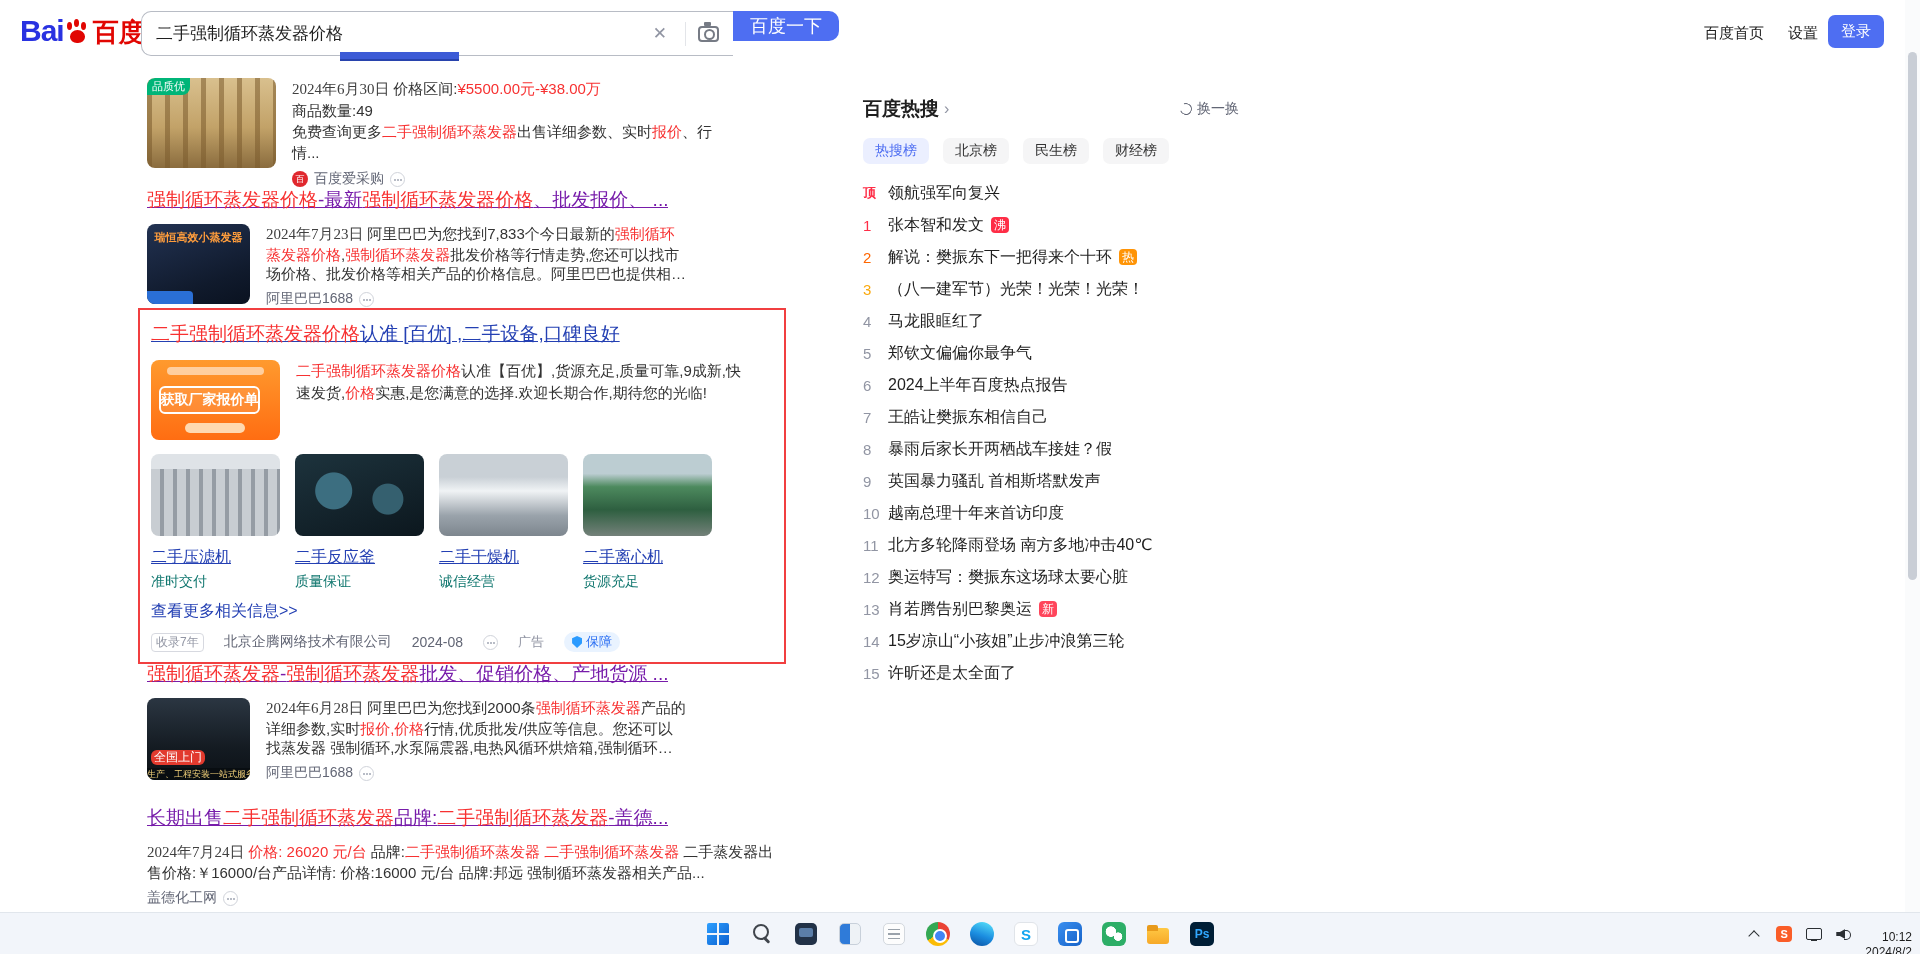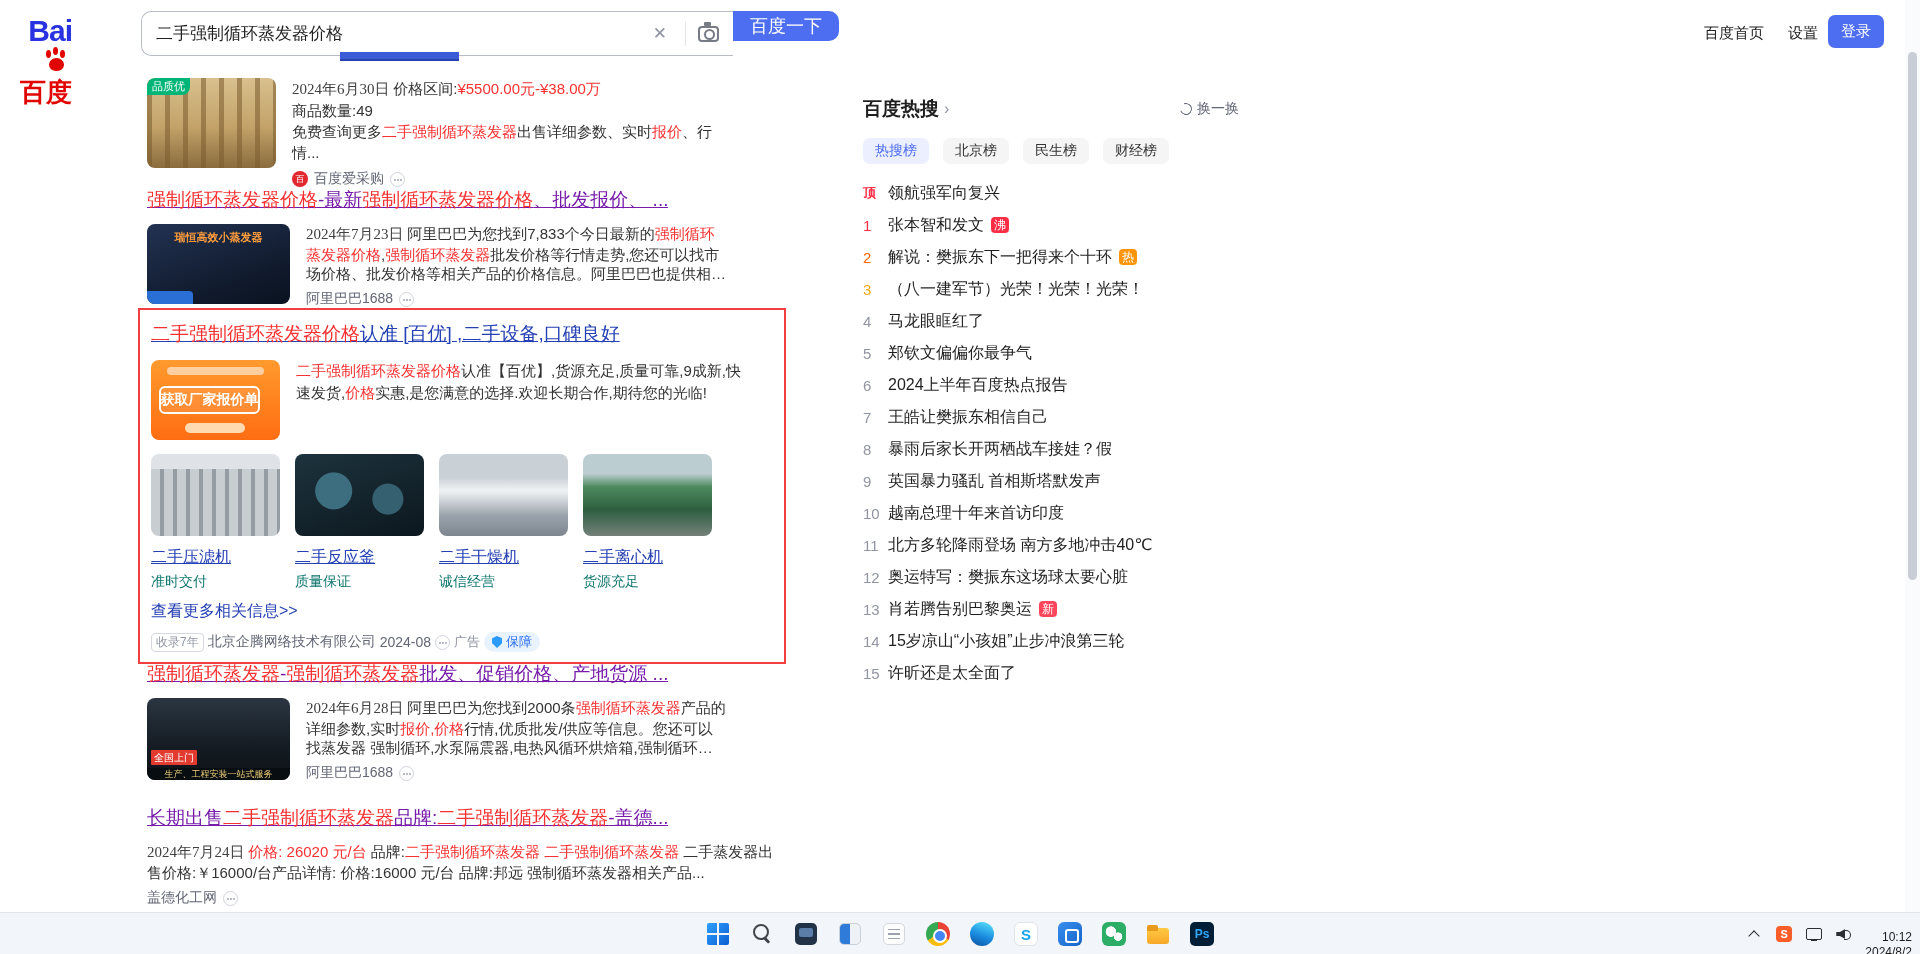--- a/index.html
+++ b/index.html
@@ -1,21 +1,21 @@
 <!DOCTYPE html>
 <html><head>
 <meta charset="utf-8">
 <style>
   *{box-sizing:border-box;margin:0;padding:0;}
   html,body{width:1920px;height:954px;}
   body{font-family:"Liberation Sans","DejaVu Sans",sans-serif;background:#fff;color:#333;position:relative;overflow:hidden;}
   .page{position:absolute;inset:0;background:#fff;}
 
   
-  .logo{position:absolute;left:20px;top:14px;display:flex;align-items:flex-end;cursor:pointer;flex-direction:column;}
+  .logo{position:absolute;left:20px;top:14px;display:flex;align-items:flex-end;cursor:pointer;}
   .logo .bai{font-size:30px;line-height:34px;font-weight:bold;color:#2932e1;letter-spacing:-1px;}
   .paw{width:24px;height:26px;position:relative;margin:0 3px 2px 2px;}
   .paw::before{content:"";position:absolute;left:4px;top:10px;width:15px;height:13px;background:#e10602;border-radius:50% 50% 46% 46%;}
   .paw::after{content:"";position:absolute;left:1px;top:2px;width:5px;height:8px;background:#e10602;border-radius:50%;box-shadow:7px -3px 0 #e10602,14px 0 0 #e10602;}
   .logo .cn{font-size:26px;line-height:32px;font-weight:bold;color:#e10602;}
 
   .searchbox{position:absolute;left:141px;top:11px;width:698px;height:45px;display:flex;}
   .input-area{flex:1;border:1px solid #b8bcc5;border-right:none;border-radius:10px 0 0 10px;display:flex;align-items:center;padding:0 14px;background:#fff;}
   .query{flex:1;border:none;outline:none;font-size:17px;color:#1f1f1f;background:transparent;font-family:inherit;}
   .clear-x{color:#9195a3;font-size:17px;margin:0 6px;cursor:pointer;}
@@ -30,21 +30,21 @@
   .login-btn{position:absolute;left:1828px;top:15px;width:56px;height:33px;background:#4e6ef2;color:#fff;border-radius:7px;font-size:15px;display:flex;align-items:center;justify-content:center;cursor:pointer;}
   .remnant{position:absolute;left:340px;top:52px;width:119px;height:9px;background:#3c5bd6;border-bottom:2px solid #2843ad;}
 
   
   .result{position:absolute;left:147px;width:640px;}
   .em{color:#f73131;}
   .dt{color:#404040;font-family:Liberation Serif, serif;}
   .r-title{display:inline-block;font-size:19px;line-height:24px;color:#771caa;text-decoration:underline;white-space:nowrap;max-width:640px;overflow:hidden;cursor:pointer;}
   .ad-title{color:#2440b3;}
   .row{display:flex;margin-top:8px;}
-  .thumb{width:143px;height:80px;border-radius:8px;flex:none;position:relative;overflow:hidden;}
+  .thumb{width:103px;height:80px;border-radius:8px;flex:none;position:relative;overflow:hidden;}
   .r-body{margin-left:16px;flex:1;min-width:0;}
   .desc{font-size:15px;line-height:19.5px;color:#333;max-width:420px;}
   .clamp3{display:-webkit-box;-webkit-line-clamp:3;-webkit-box-orient:vertical;overflow:hidden;max-height:59px;}
   .clamp2{display:-webkit-box;-webkit-line-clamp:2;-webkit-box-orient:vertical;overflow:hidden;max-height:42px;}
   .srcline{display:flex;align-items:center;gap:6px;margin-top:7px;font-size:14px;color:#626675;}
   .info-dot{width:15px;height:15px;border-radius:50%;border:1px solid #d0d3da;flex:none;cursor:pointer;position:relative;}
   .info-dot::before{content:"";position:absolute;left:3px;top:6px;width:2px;height:2px;background:#b8bcc6;box-shadow:3px 0 0 #b8bcc6,6px 0 0 #b8bcc6;}
 
   
   .r1{top:78px;display:flex;}
@@ -71,30 +71,30 @@
   .ad-thumbs{display:flex;gap:15px;margin-top:14px;}
   .ad-col{width:129px;}
   .ad-thumb{width:129px;height:82px;border-radius:8px;cursor:pointer;}
   .img-filter{background:linear-gradient(180deg,#dfe3e7 0 18%,transparent 18%),repeating-linear-gradient(90deg,#c8cdd2 0 9px,#959ca4 9px 13px);}
   .img-reactor{background:radial-gradient(circle at 30% 45%,#3c6e80 0 18px,transparent 19px),radial-gradient(circle at 72% 55%,#35606f 0 15px,transparent 16px),linear-gradient(160deg,#1d333d,#0c171e);}
   .img-dryer{background:linear-gradient(180deg,#c9d0d6 0 28%,#f0f3f5 45%,#9aa3ab 75%,#7d868e);}
   .img-centrifuge{background:linear-gradient(180deg,#bccdd2 0 24%,#4d8a5e 40%,#2e5f40 68%,#74817a);}
   .ad-link{display:block;margin-top:11px;font-size:16px;color:#2440b3;text-decoration:underline;cursor:pointer;white-space:nowrap;}
   .ad-sub{margin-top:5px;font-size:14px;color:#0f766e;}
   .ad-more{display:inline-block;margin-top:10px;font-size:16px;color:#2440b3;cursor:pointer;}
-  .ad-footer{display:flex;align-items:center;gap:4px;margin-top:10px;font-size:14px;color:#626675;}
+  .ad-footer{display:flex;align-items:center;gap:20px;margin-top:10px;font-size:14px;color:#626675;}
   .age-pill{border:1px solid #d7d9e0;border-radius:4px;padding:0 4px;font-size:12px;line-height:17px;color:#9195a3;}
   .adlabel{color:#9195a3;font-size:13px;}
   .shield{display:flex;align-items:center;gap:4px;background:#e9f3ff;border-radius:10px;padding:1px 8px;color:#2b6ff3;font-size:13px;cursor:pointer;}
   .sh-ico{width:10px;height:12px;background:#2b9bff;clip-path:polygon(50% 0,100% 18%,100% 60%,50% 100%,0 60%,0 18%);position:relative;}
 
   
   .r4{top:662px;}
   .r4-thumb{height:82px;background:linear-gradient(180deg,#2b3642 0%,#141b22 60%,#0c1116 100%);}
-  .gq-badge{position:absolute;left:4px;bottom:15px;background:#e23a2e;color:#fff;font-size:10px;line-height:13px;padding:1px 3px;border-radius:1px;}
+  .gq-badge{position:absolute;left:4px;bottom:15px;background:#e23a2e;color:#fff;font-size:12px;line-height:13px;padding:1px 3px;border-radius:6px;}
   .strip{position:absolute;left:0;right:0;bottom:0;background:rgba(8,12,16,.88);color:#f3d27a;font-size:9px;line-height:12px;text-align:center;white-space:nowrap;overflow:hidden;}
 
   
   .r5{top:806px;}
   .r5 .desc{max-width:640px;}
 
   
   .hot{position:absolute;left:863px;top:96px;width:376px;}
   .hot-head{display:flex;align-items:center;}
   .hot-title{font-size:19px;font-weight:bold;color:#1f1f1f;}

